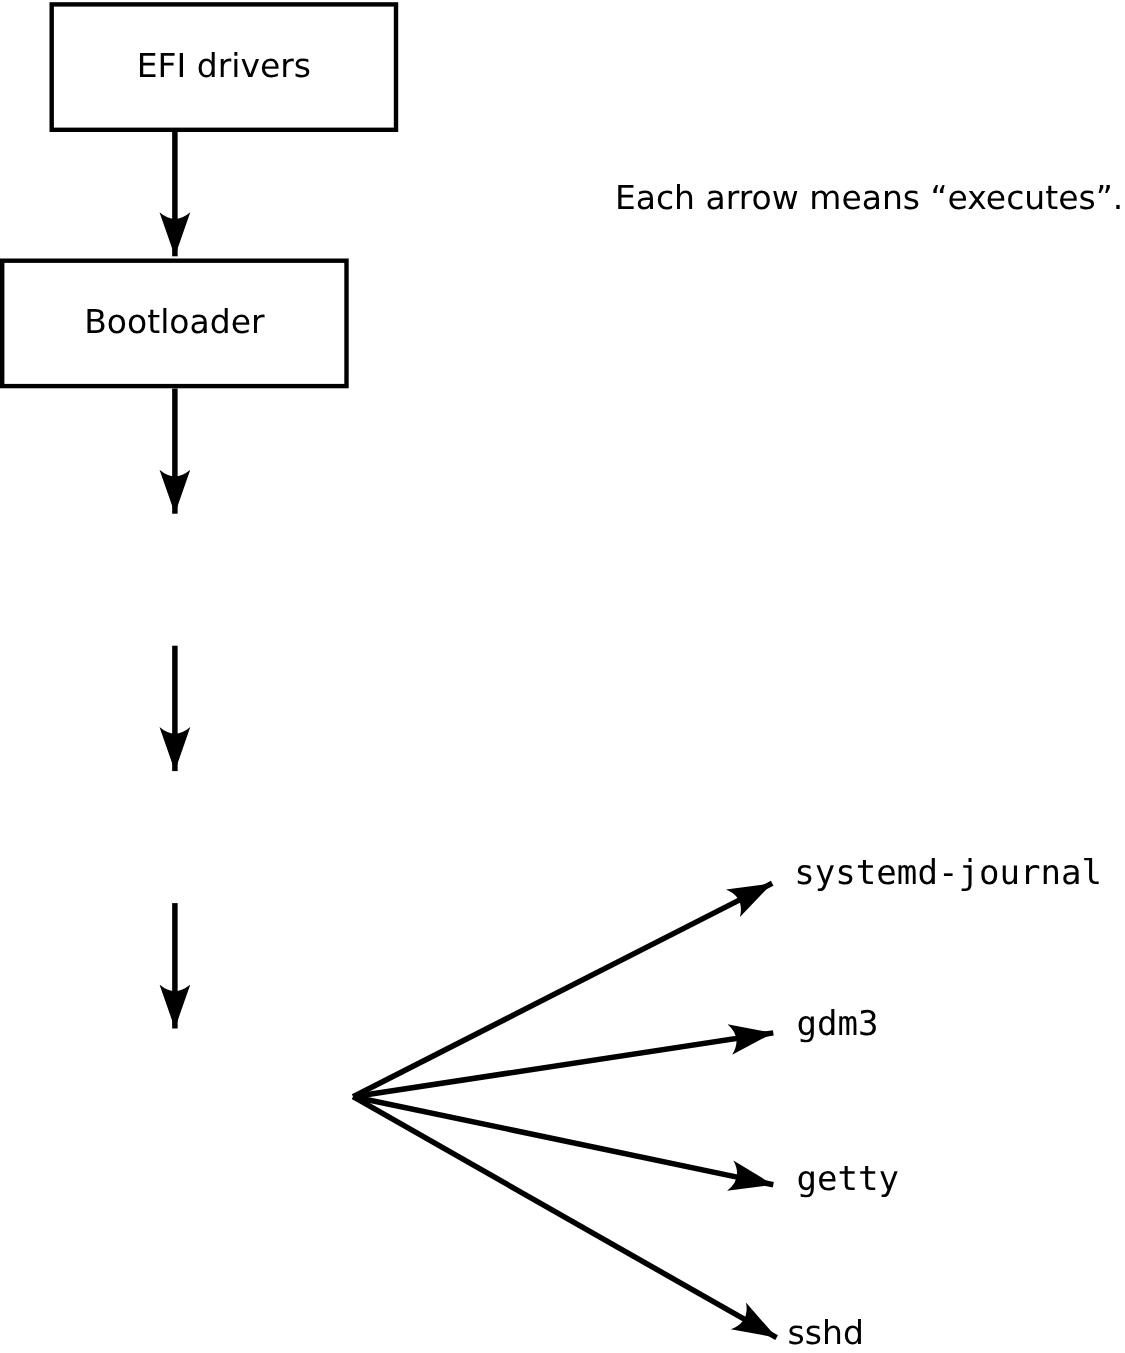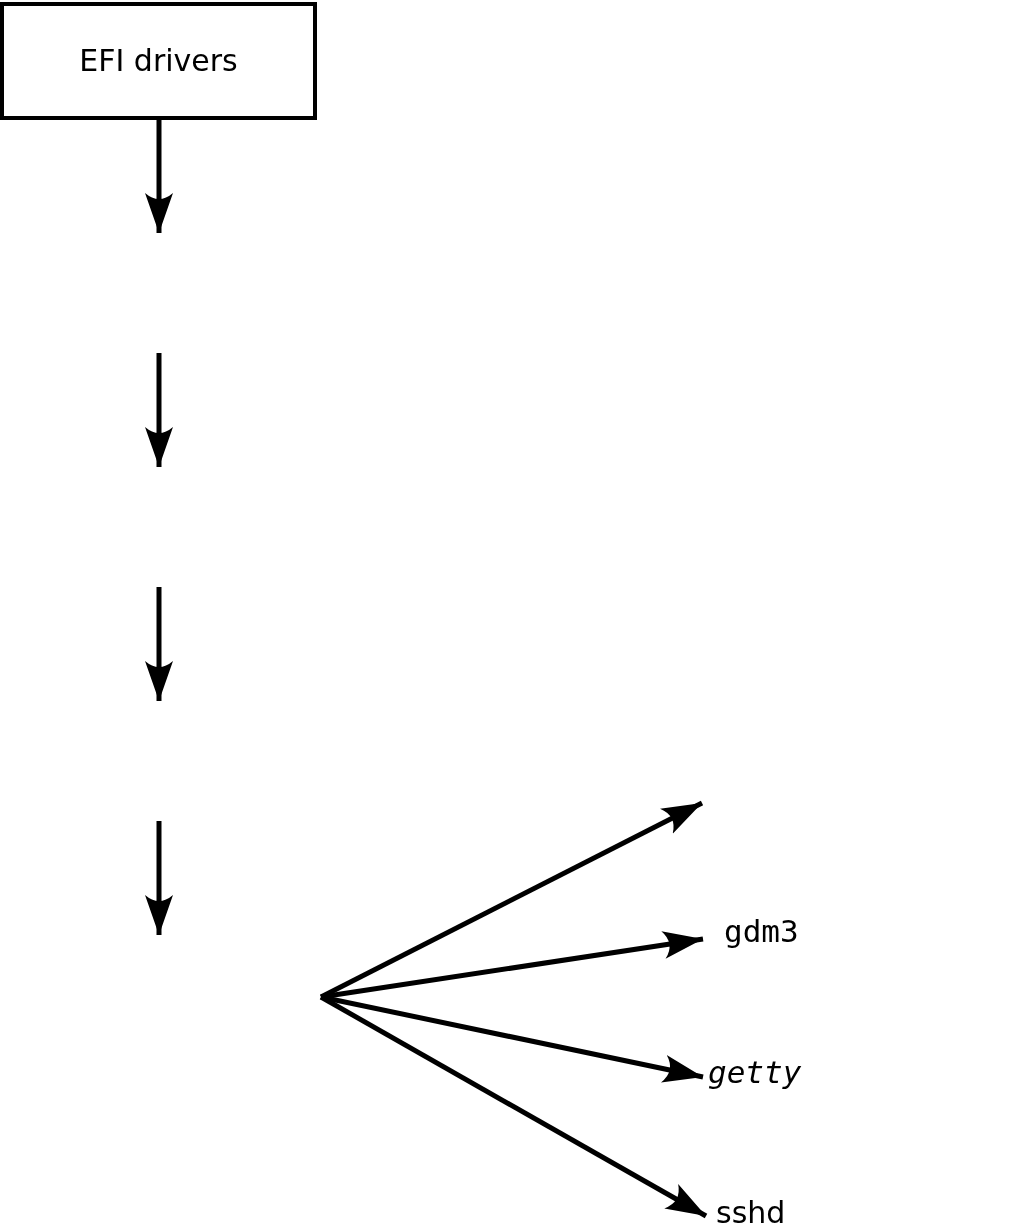--- a/index.html
+++ b/index.html
@@ -56,23 +56,23 @@
     font-family: "DejaVu Sans Mono", monospace;
     font-size: 31px;
     white-space: nowrap;
   }
   .fan-label.sans {
     font-family: "DejaVu Sans", sans-serif;
     font-size: 30px;
   }
   #fan-label-0 { left: 722px; top: 774px; }
   #fan-label-1 { left: 724px; top: 911px; text-align: center; }
-  #fan-label-2 { left: 708px; top: 1052px; font-style: italic; }
+  #fan-label-2 { left: 724px; top: 1052px; }
   #fan-label-3 { left: 716px; top: 1192px; }
-  #node-0 { top: 2px; }
+  #node-0 { top: 2px; margin-left: 45px; }
   #node-1 { top: 235px; }
   #node-2 { top: 469px; }
   #node-3 { top: 703px; }
   #node-4 { top: 937px; }
 </style>
 </head>
 <body>
 
 <div id="canvas">
 
@@ -90,19 +90,24 @@
 
     <line x1="321" y1="997" x2="702" y2="803" stroke="#000000" stroke-width="5" marker-end="url(#ah)"></line>
     <line x1="321" y1="997" x2="703" y2="939" stroke="#000000" stroke-width="5" marker-end="url(#ah)"></line>
     <line x1="321" y1="997" x2="703" y2="1077" stroke="#000000" stroke-width="5" marker-end="url(#ah)"></line>
     <line x1="321" y1="997" x2="706" y2="1216" stroke="#000000" stroke-width="5" marker-end="url(#ah)"></line>
   </svg>
 
   <div class="node-box" id="node-0">
     <span class="node-label">EFI drivers</span>
   </div>
+  <div class="node-box" id="node-1">
+    <span class="node-label">Bootloader</span>
+  </div>
 
+  <div class="note-text">Each arrow means “executes”.</div>
 
+  <div class="fan-label" id="fan-label-0">systemd-journal</div>
   <div class="fan-label" id="fan-label-1">gdm3</div>
   <div class="fan-label" id="fan-label-2">getty</div>
   <div class="fan-label sans" id="fan-label-3">sshd</div>
 
 </div>
 
 </body></html>

